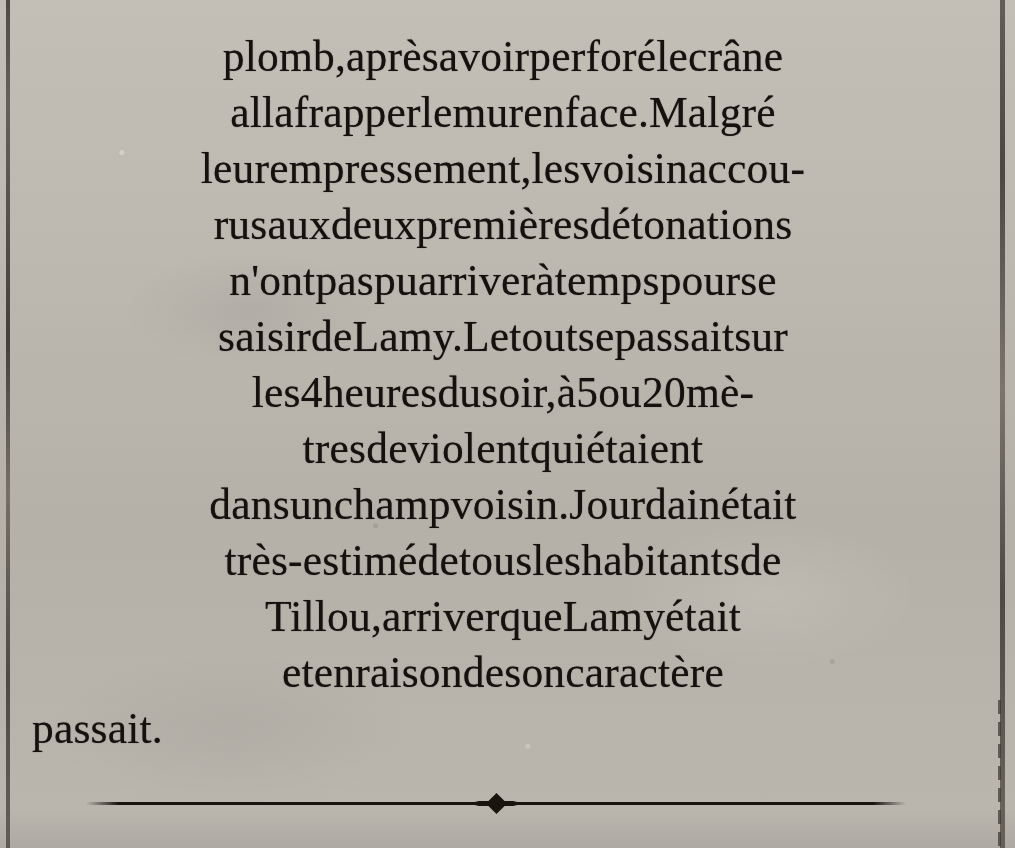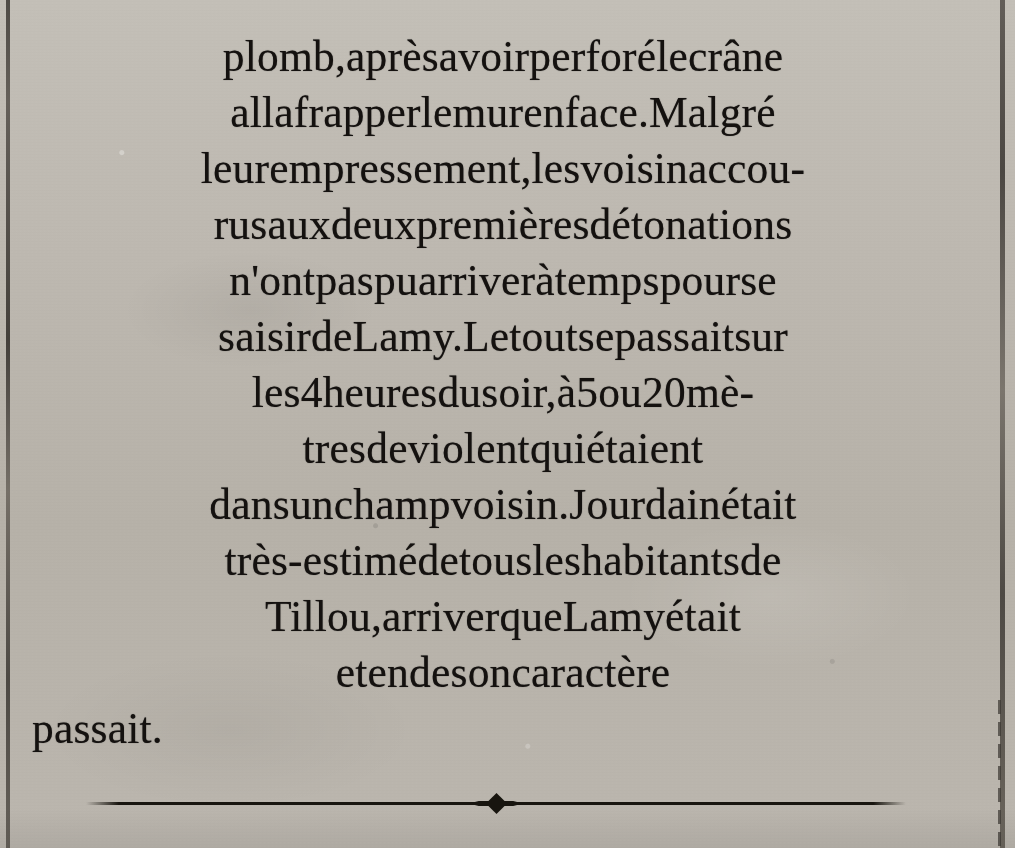--- a/index.html
+++ b/index.html
@@ -244,20 +244,21 @@
       <span class="ln stretch">
           <span>Tillou,</span>
           <span>arriver</span>
           <span>que</span>
           <span>Lamy</span>
           <span>était</span>
         </span>
       <span class="ln stretch">
           <span>et</span>
           <span>en</span>
+          <span>raison</span>
           <span>de</span>
           <span>son</span>
           <span>caractère</span>
         </span>
       <span class="ln">passait.</span>
     </div>
   </div>
 
   <div class="divider">
     <div class="bar"></div>

